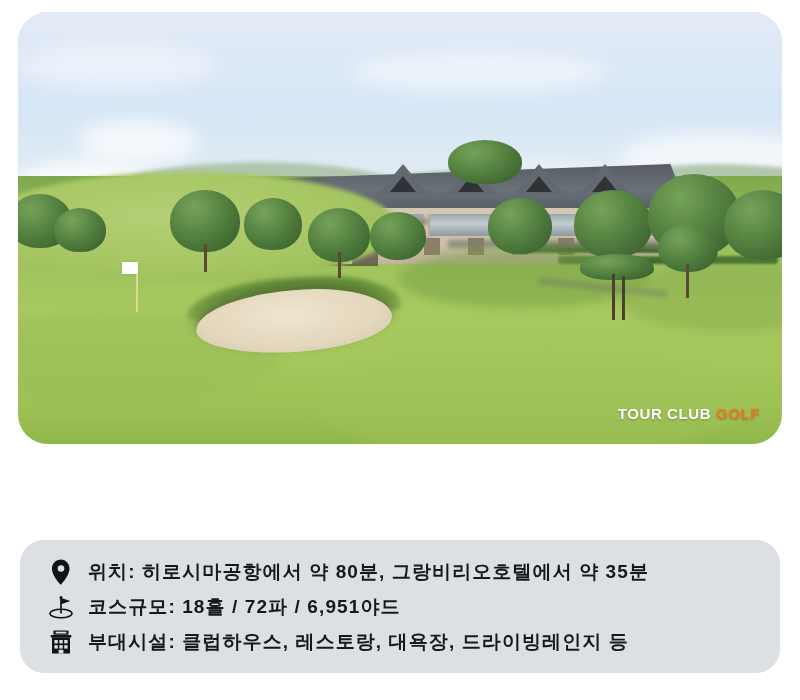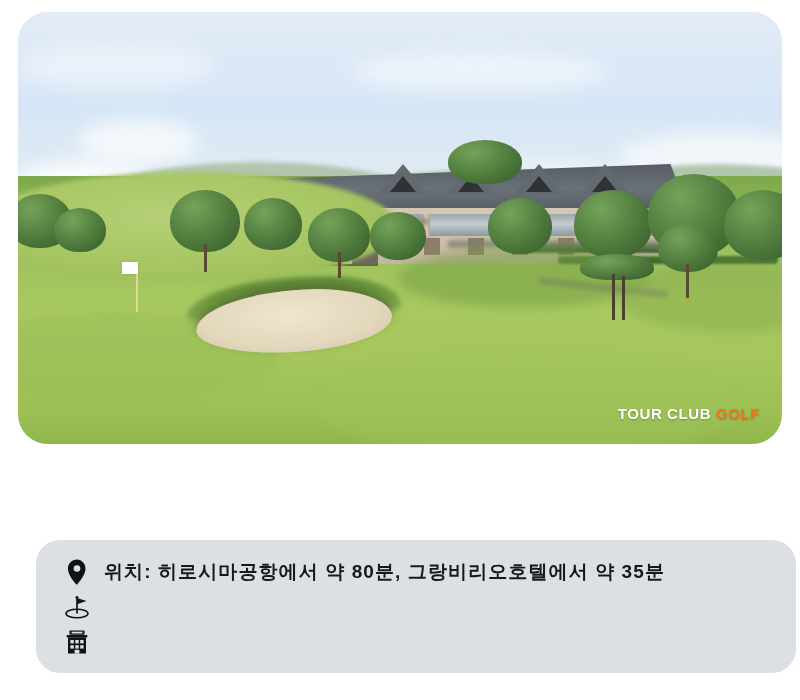--- a/index.html
+++ b/index.html
@@ -301,21 +301,21 @@
     text-align: center;
     font-size: 31px;
     font-weight: bold;
     color: #4159ae;
     letter-spacing: 0.5px;
   }
 
   
   .info-panel {
     position: absolute;
-    left: 36px;
+    left: 20px;
     top: 540px;
     width: 760px;
     height: 133px;
     background: #dcdfe4;
     border-radius: 24px;
     box-sizing: border-box;
     padding: 14px 0 0 0;
   }
   .info-row {
     display: flex;
@@ -459,36 +459,38 @@
 
     <div class="info-row">
       <span class="info-icon">
         <svg width="28" height="24" viewBox="0 0 28 24" aria-hidden="true">
           <ellipse cx="14" cy="18.5" rx="11" ry="4.2" fill="none" stroke="#111315" stroke-width="1.6"></ellipse>
           <line x1="14" y1="3" x2="14" y2="18.6" stroke="#111315" stroke-width="1.7"></line>
           <path d="M14 3 L23.5 6 L14 9.3 Z" fill="#111315"></path>
           <circle cx="14" cy="2.6" r="1.5" fill="#111315"></circle>
         </svg>
       </span>
+      <span class="info-text">코스규모: 18홀 / 72파 / 6,951야드</span>
     </div>
 
     <div class="info-row">
       <span class="info-icon">
         <svg width="26" height="26" viewBox="0 0 26 26" aria-hidden="true">
           <rect x="5.5" y="1.5" width="15" height="4.2" rx="0.8" fill="#111315"></rect>
           <rect x="7.6" y="2.7" width="10.8" height="1.8" fill="#dcdfe4"></rect>
           <rect x="2.6" y="6" width="20.8" height="2.4" rx="0.7" fill="#111315"></rect>
           <rect x="4" y="8.4" width="18" height="16.1" fill="#111315"></rect>
           <g fill="#dcdfe4">
             <rect x="6.4" y="11" width="3.4" height="3.4"></rect>
             <rect x="11.3" y="11" width="3.4" height="3.4"></rect>
             <rect x="16.2" y="11" width="3.4" height="3.4"></rect>
             <rect x="6.4" y="16.2" width="3.4" height="3.4"></rect>
             <rect x="11.3" y="16.2" width="3.4" height="3.4"></rect>
             <rect x="16.2" y="16.2" width="3.4" height="3.4"></rect>
             <rect x="10.6" y="20.8" width="4.8" height="3.7"></rect>
           </g>
         </svg>
       </span>
+      <span class="info-text">부대시설: 클럽하우스, 레스토랑, 대욕장, 드라이빙레인지 등</span>
     </div>
 
   </div>
 </div>
 
 </body></html>

